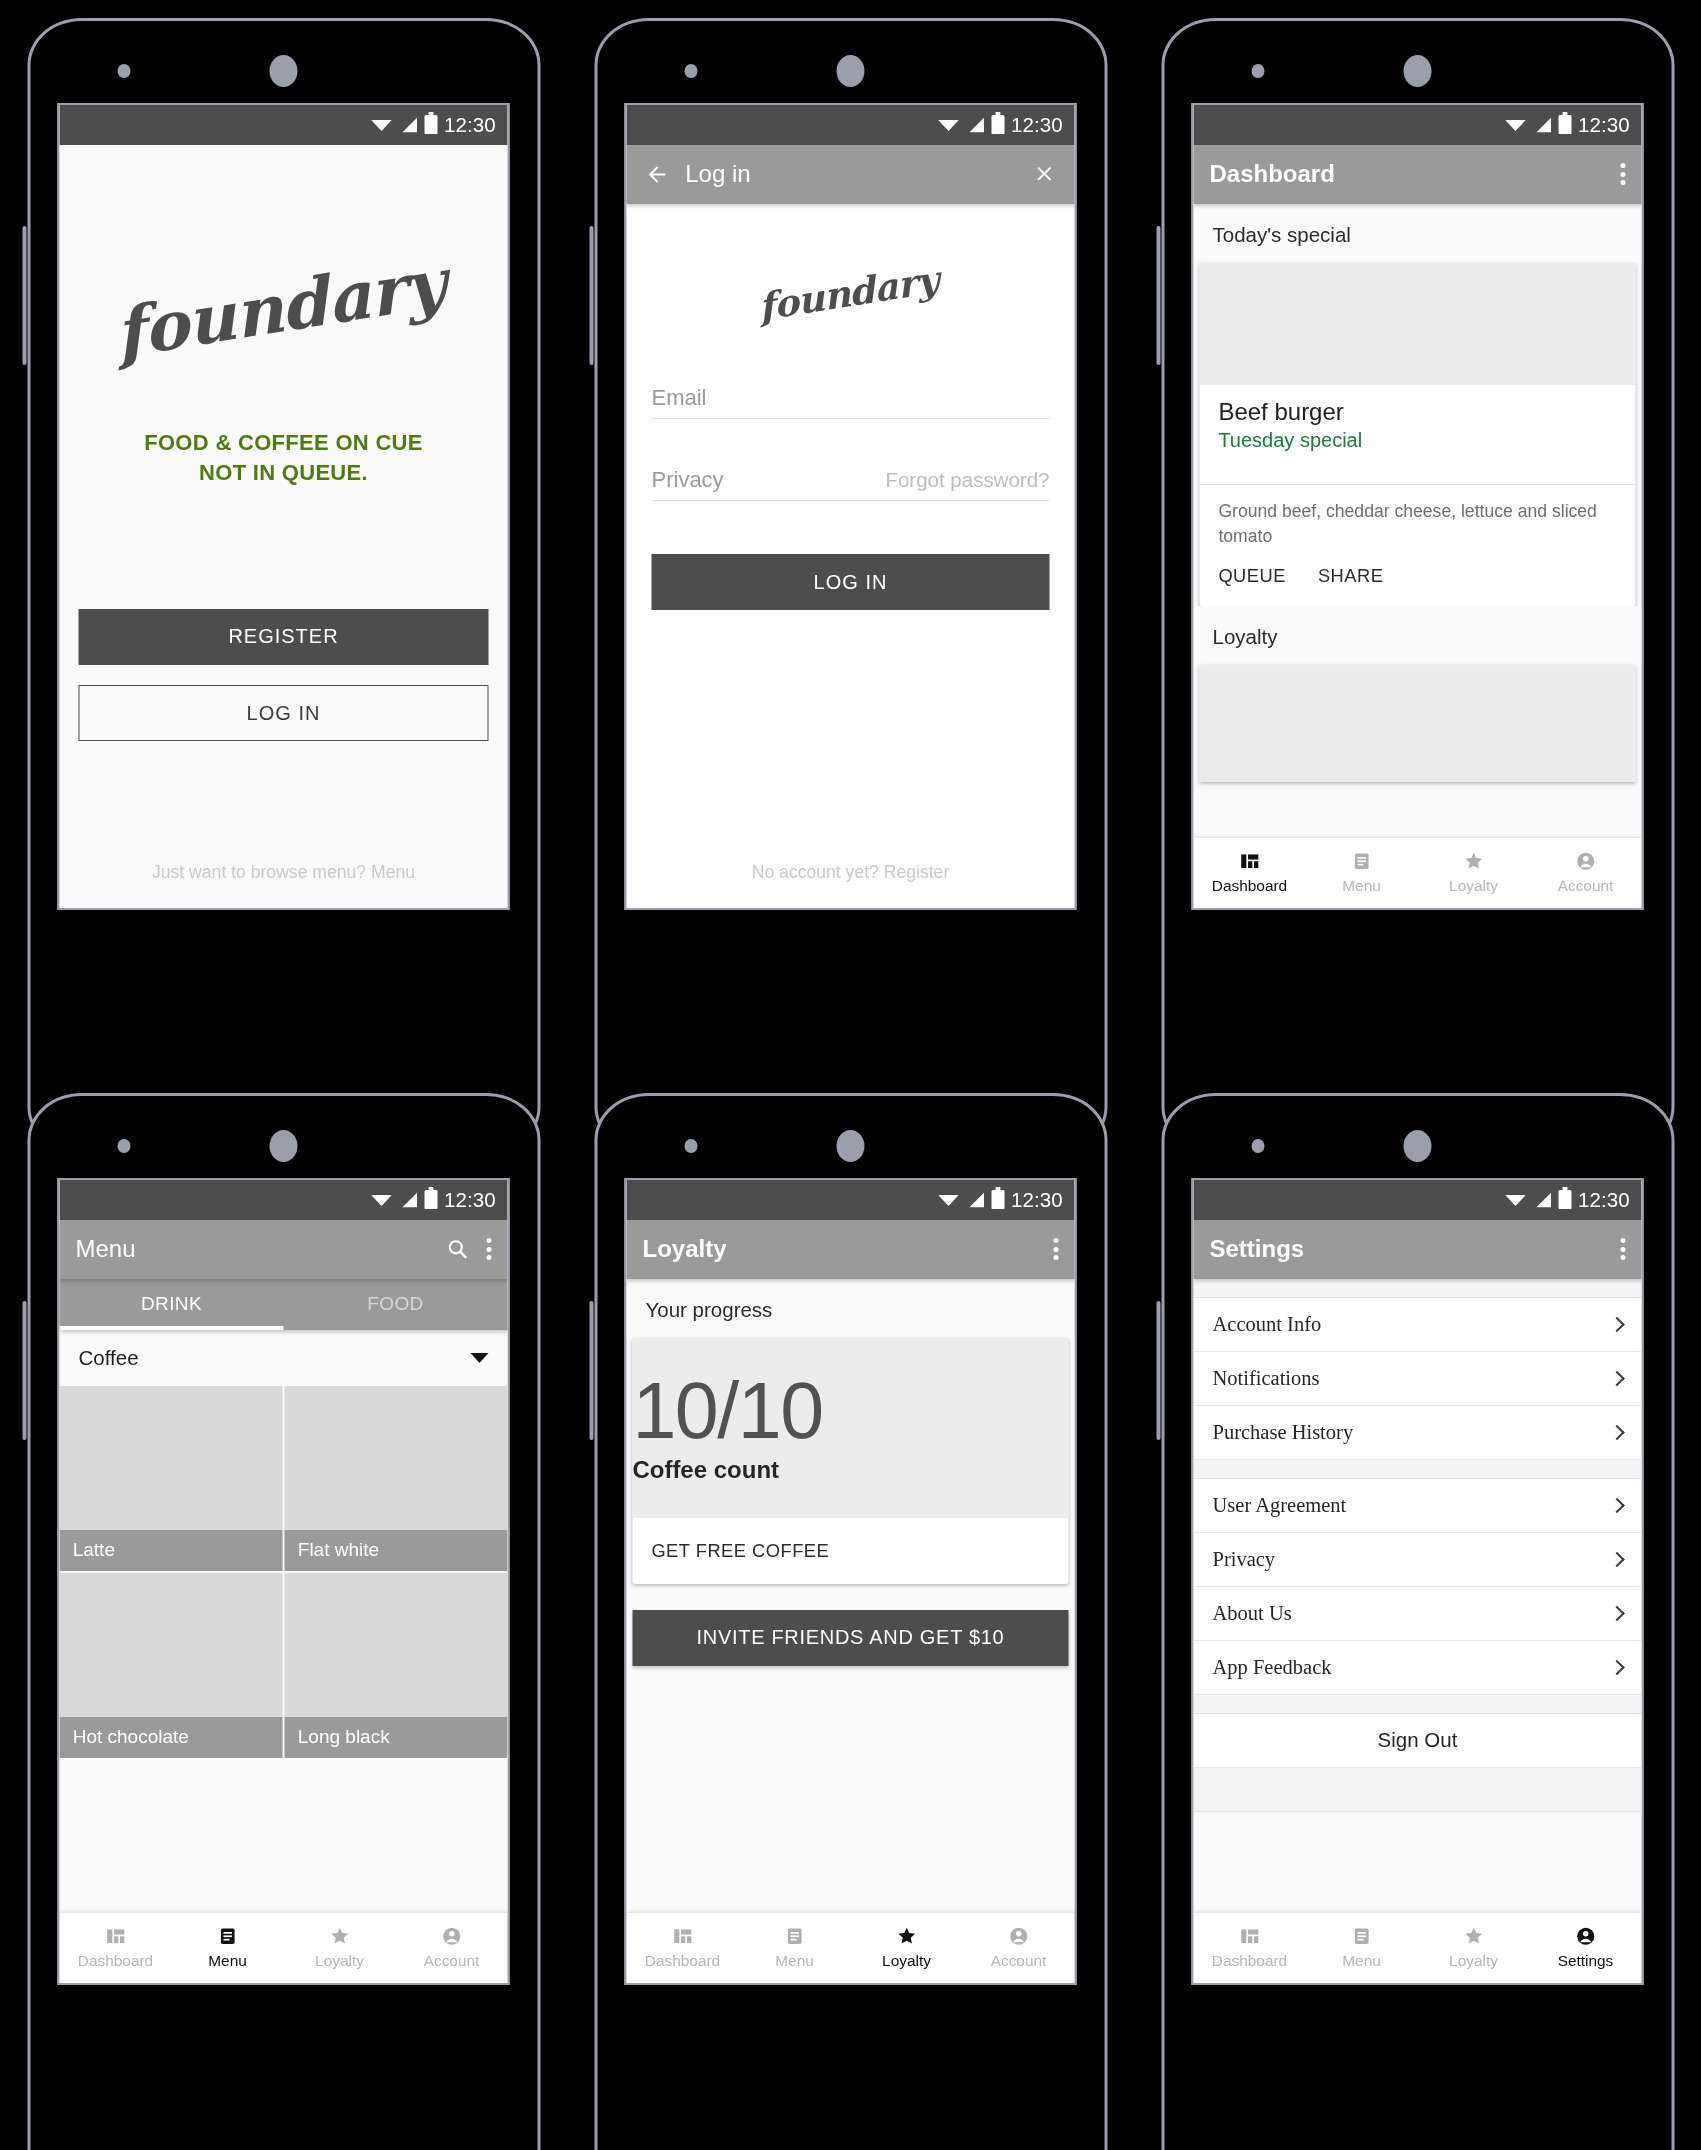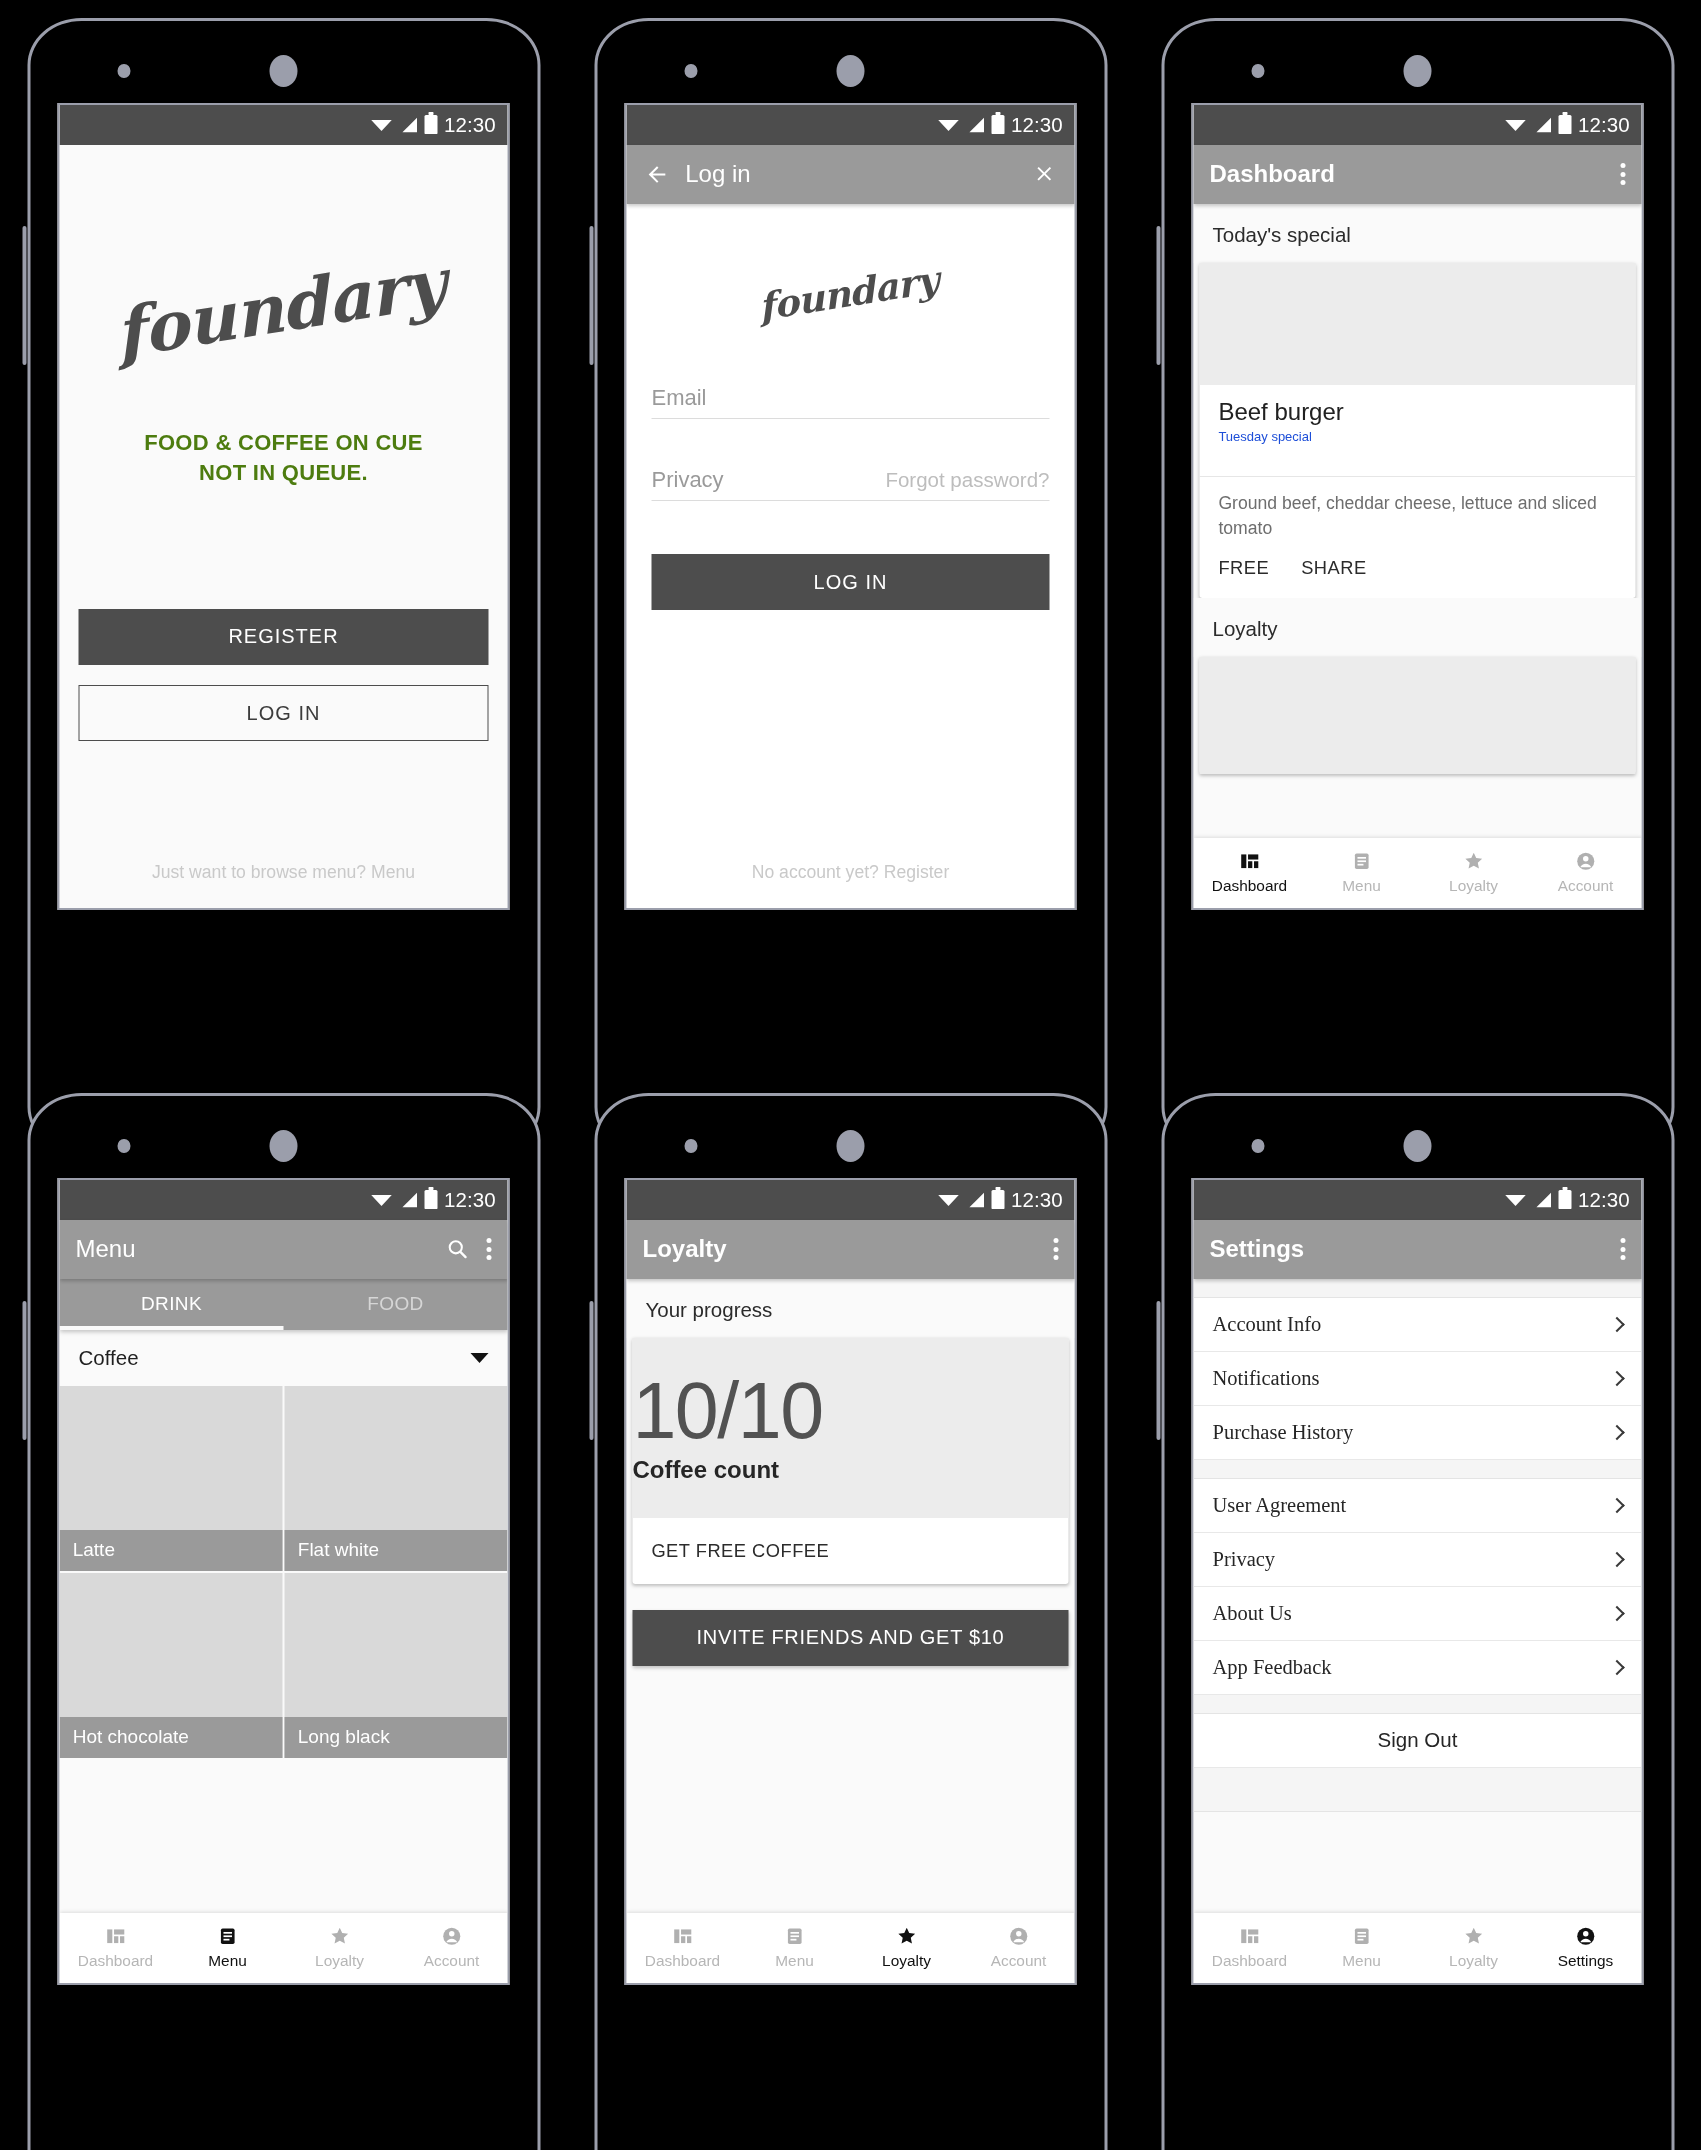--- a/index.html
+++ b/index.html
@@ -122,21 +122,21 @@
   .field { border-bottom:1.5px solid #dcdcdc; padding-bottom:7.3px; display:flex;
            align-items:baseline; justify-content:space-between; }
   .field-label { font-size:22px; color:#9a9a9a; }
   .field-aux { font-size:20.5px; color:#bdbdbd; }
 
   
   .sectionhead { font-size:20.5px; color:#2b2b2b; padding:19px 19px 16px; background:#fafafa; }
   .card { background:#fff; border-radius:2.9px; box-shadow:0 1.5px 3.7px rgba(0,0,0,.24); margin:0 5.9px; }
   .card-img { background:#ececec; }
   .card-title { font-size:24px; color:#212121; padding:0 19px; }
-  .card-sub { font-size:13px; color:#1d4ed8; padding:2.9px 19px 0; }
+  .card-sub { font-size:20px; color:#15803d; padding:2.9px 19px 0; }
   .card-body { font-size:17.6px; color:#6e6e6e; line-height:1.42; padding:14.7px 19px 0;
                border-top:0.7px solid #e6e6e6; margin-top:32px; }
   .card-actions { display:flex; gap:32px; padding:16px 19px 19px; }
   .card-action { font-size:18.3px; color:#2b2b2b; letter-spacing:0.5px; }
 
   
   .bottomnav {
     flex:0 0 auto; height:70px; background:#fff; display:flex;
     box-shadow:0 -1.5px 3.7px rgba(0,0,0,.12); position:relative; z-index:5;
   }
@@ -305,21 +305,21 @@
 
         <div class="body">
           <div class="sectionhead">Today's special</div>
           <div class="card">
             <div class="card-img" style="height:122px"></div>
             <div style="height:13.2px"></div>
             <div class="card-title">Beef burger</div>
             <div class="card-sub">Tuesday special</div>
             <div class="card-body">Ground beef, cheddar cheese, lettuce and sliced tomato</div>
             <div class="card-actions">
-              <div class="card-action">FREE</div>
+              <div class="card-action">QUEUE</div>
               <div class="card-action">SHARE</div>
             </div>
           </div>
           <div class="sectionhead">Loyalty</div>
           <div class="card">
             <div class="card-img" style="height:117px"></div>
           </div>
         </div>
 
         <div class="bottomnav">

